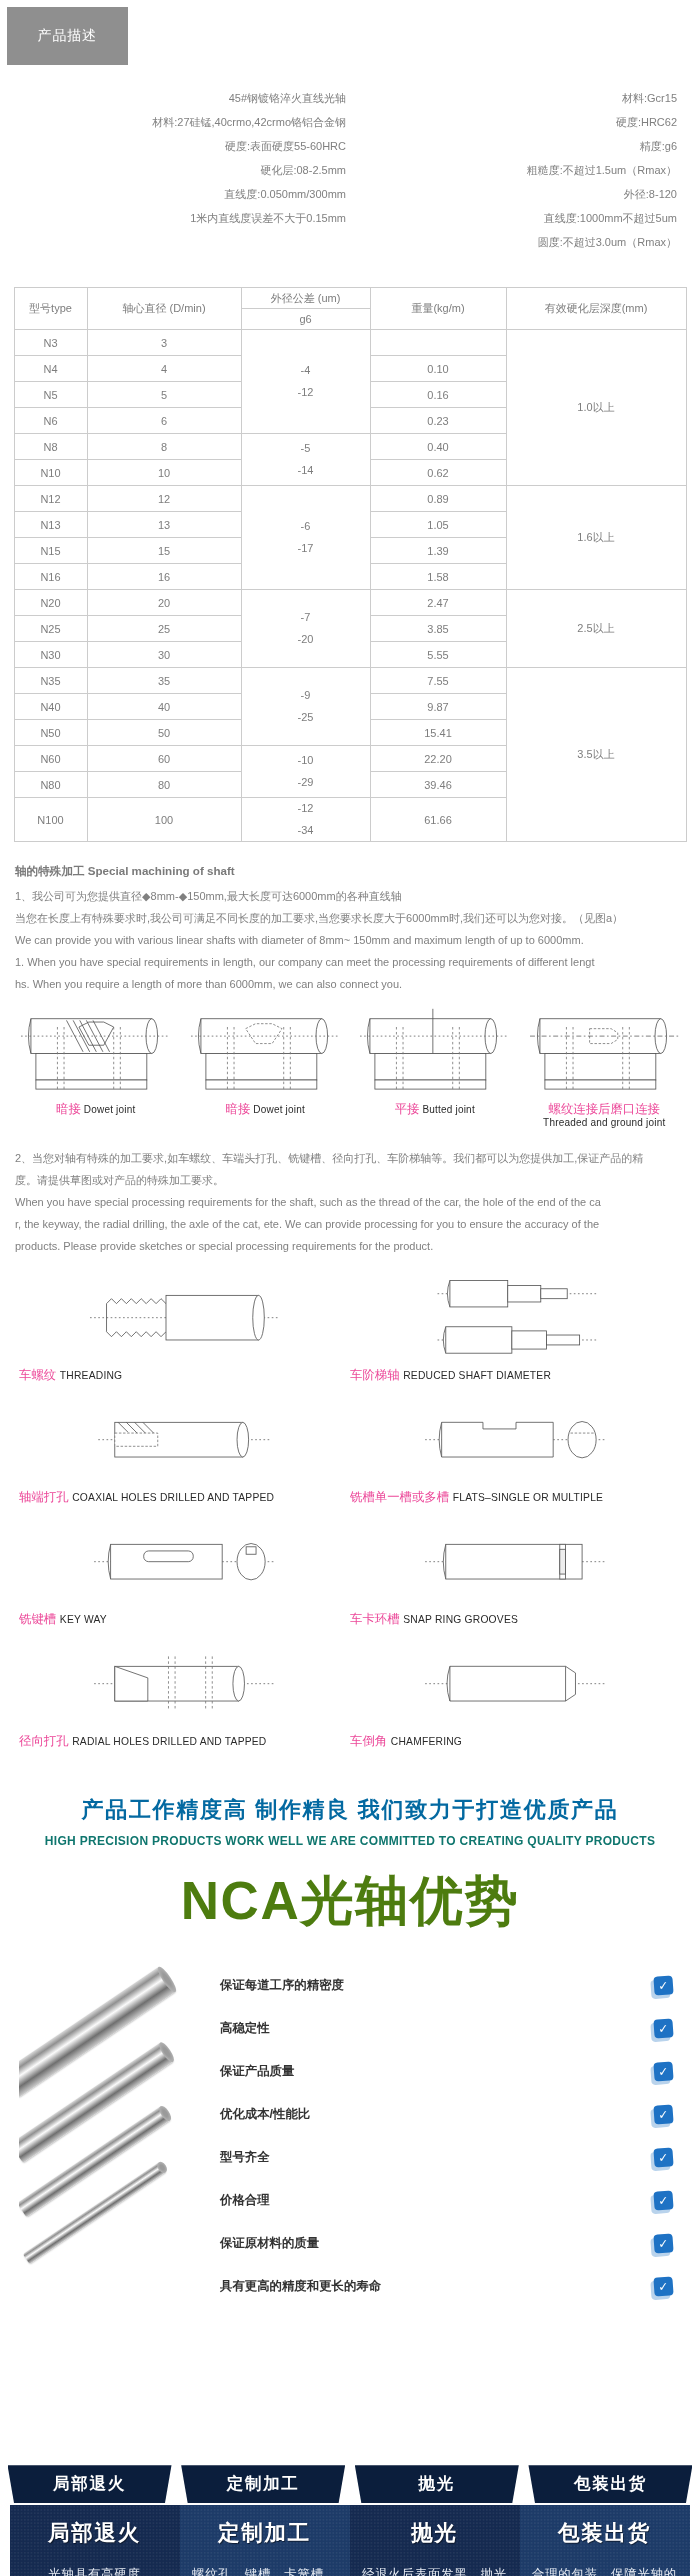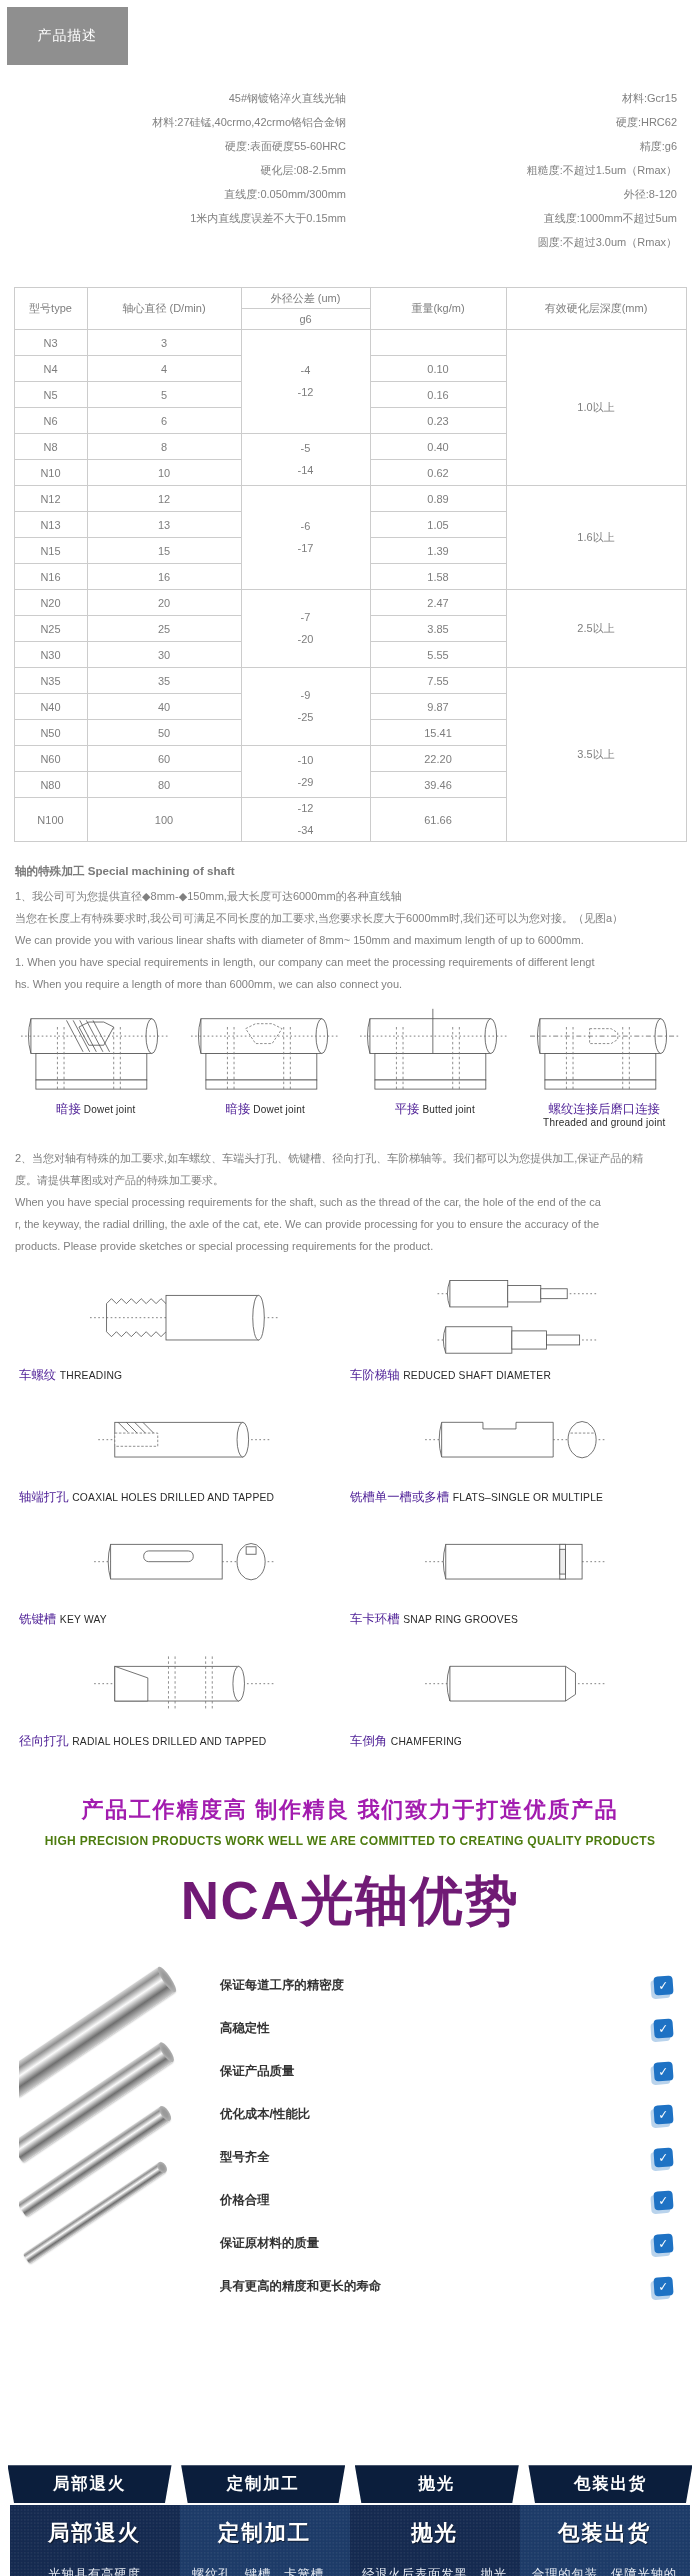--- a/index.html
+++ b/index.html
@@ -33,28 +33,28 @@
   
   .joints{display:grid;grid-template-columns:repeat(4,1fr);width:678px;margin:11.6px auto 0 auto;}
   .joint-cell{text-align:center;}
   .joint-cap{font-size:10.8px;color:#333;margin-top:3.3px;line-height:13.2px;}
   .joint-cap .cap-en{font-size:10px;}
 
   
   .mach-grid{display:grid;grid-template-columns:1fr 1fr;width:662px;margin:15px auto 0 auto;}
   .mach-cell{height:122px;}
   .mach-cap{margin-top:1.7px;}
-  .cap-zh{font-size:12.4px;color:#4c1d95;}
+  .cap-zh{font-size:12.4px;color:#ec4899;}
   .cap-en{font-size:10.3px;color:#2a2a2a;letter-spacing:0.2px;}
   svg{display:block;margin:0 auto;}
 
   
-  .slogan-zh{margin-top:35px;text-align:center;font-size:22px;font-weight:bold;color:#a21caf;letter-spacing:1.7px;}
-  .slogan-en{margin-top:8.3px;text-align:center;font-size:12px;font-weight:bold;color:#4d7c0f;letter-spacing:0.3px;}
-  .nca-title{margin-top:18px;text-align:center;font-size:53px;font-weight:bold;color:#701a75;letter-spacing:1.7px;}
+  .slogan-zh{margin-top:35px;text-align:center;font-size:22px;font-weight:bold;color:#0369a1;letter-spacing:1.7px;}
+  .slogan-en{margin-top:8.3px;text-align:center;font-size:12px;font-weight:bold;color:#0f766e;letter-spacing:0.3px;}
+  .nca-title{margin-top:18px;text-align:center;font-size:53px;font-weight:bold;color:#4d7c0f;letter-spacing:1.7px;}
 
   
   .adv-wrap{display:flex;width:662px;margin:21.5px auto 0 auto;}
   .rods{position:relative;width:178px;height:331px;overflow:hidden;}
   .rod{position:absolute;border-radius:2.5px;
     background:linear-gradient(to bottom,#d8d8d8 0%,#909090 18%,#fbfbfb 42%,#6f6f6f 72%,#cdcdcd 100%);
     transform:rotate(-34deg);box-shadow:0 0.8px 1.7px rgba(0,0,0,0.25);}
   .rod::after{content:"";position:absolute;right:-2.5px;top:0;width:7.4px;height:100%;
     background:radial-gradient(ellipse at center,#9a9a9a 30%,#c4c4c4 100%);border-radius:50%;}
   .rod1{width:190px;height:30px;top:58px;left:-25px;}

